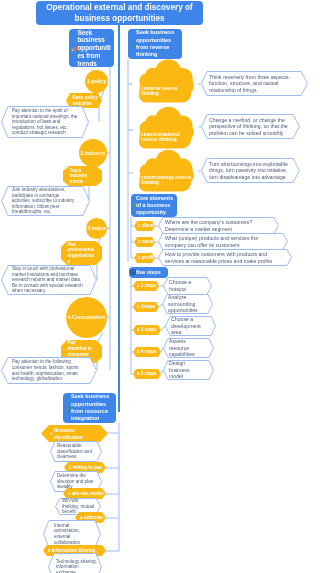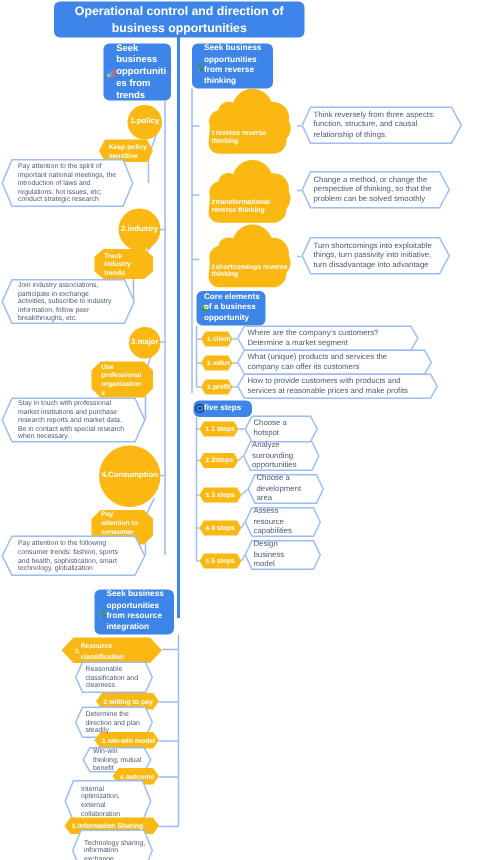--- a/index.html
+++ b/index.html
@@ -79,21 +79,21 @@
       <path d="M106 468 L119 468"></path>
       <path d="M106 494 L119 494"></path>
       <path d="M106 518 L119 518"></path>
       <path d="M106 551 L119 551"></path>
     </g>
     <g fill="none" stroke="#3d85e8" stroke-width="2">
       <path d="M119 24 L119 412"></path>
     </g>
   </svg>
 
-  <div class="n blue-box root-title" style="left:36px;top:1px;width:167px;height:24px;">Operational control and direction of business opportunities</div>
+  <div class="n blue-box root-title" style="left:36px;top:1px;width:167px;height:24px;">Operational external and discovery of business opportunities</div>
 
   <div class="n blue-box sub-title" style="left:69px;top:29px;width:45px;height:38px;">
     <svg class="icon" width="7" height="7" viewBox="0 0 12 12" style="left:1.5px;top:15.5px;">
       <rect x="1" y="7" width="2.6" height="4" fill="#f5c33b"></rect>
       <rect x="4.4" y="4" width="2.6" height="7" fill="#6d9ee8"></rect>
       <rect x="7.8" y="1.5" width="2.6" height="9.5" fill="#e8604c"></rect>
     </svg>
     <span class="lbl">Seek business opportunities from trends</span>
   </div>
 

